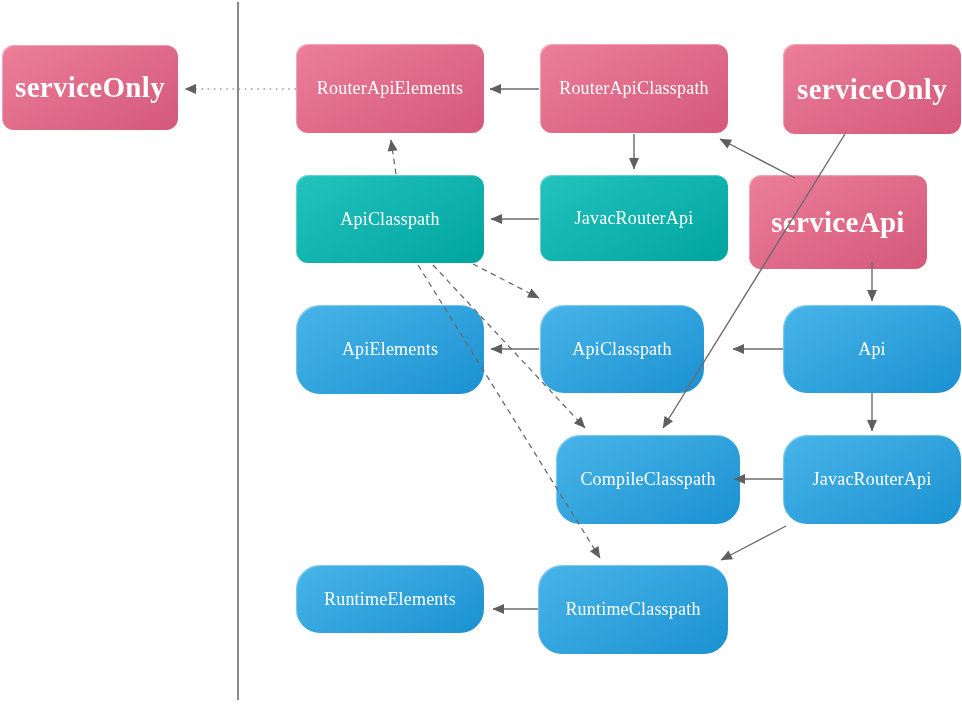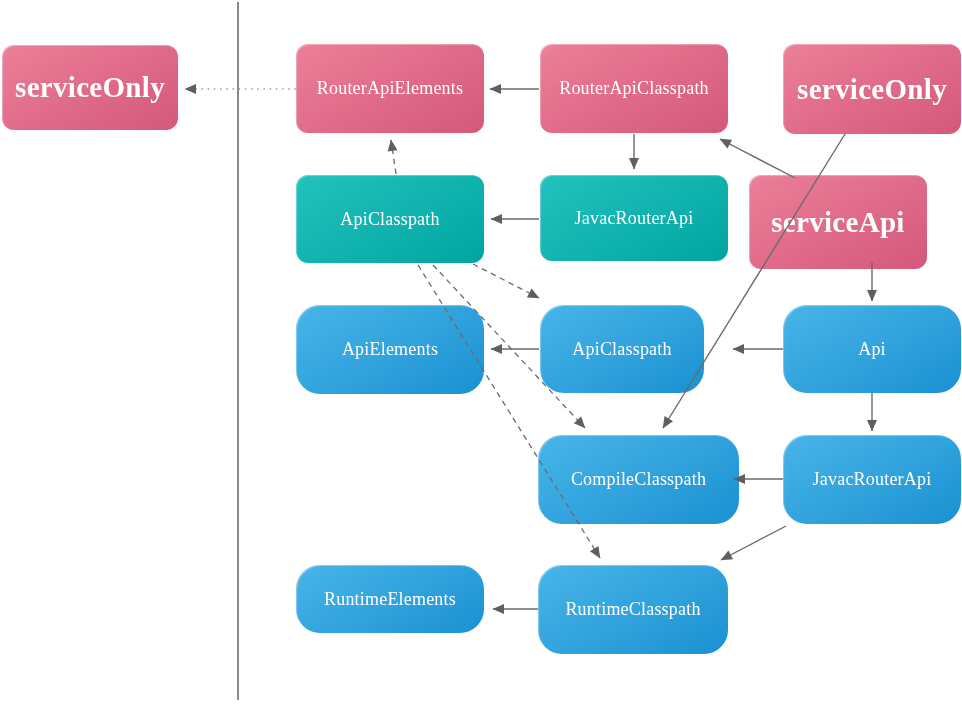--- a/index.html
+++ b/index.html
@@ -85,21 +85,21 @@
   </div>
 
   <div class="node blue" style="left:540px;top:305px;width:164px;height:88px">
     <span>ApiClasspath</span>
   </div>
 
   <div class="node blue" style="left:783px;top:305px;width:178px;height:88px">
     <span>Api</span>
   </div>
 
-  <div class="node blue" style="left:538px;top:435px;width:201px;height:89px">
+  <div class="node blue" style="left:556px;top:435px;width:184px;height:89px">
     <span>CompileClasspath</span>
   </div>
 
   <div class="node blue" style="left:783px;top:435px;width:178px;height:89px">
     <span>JavacRouterApi</span>
   </div>
 
   <div class="node blue" style="left:296px;top:565px;width:188px;height:68px">
     <span>RuntimeElements</span>
   </div>

